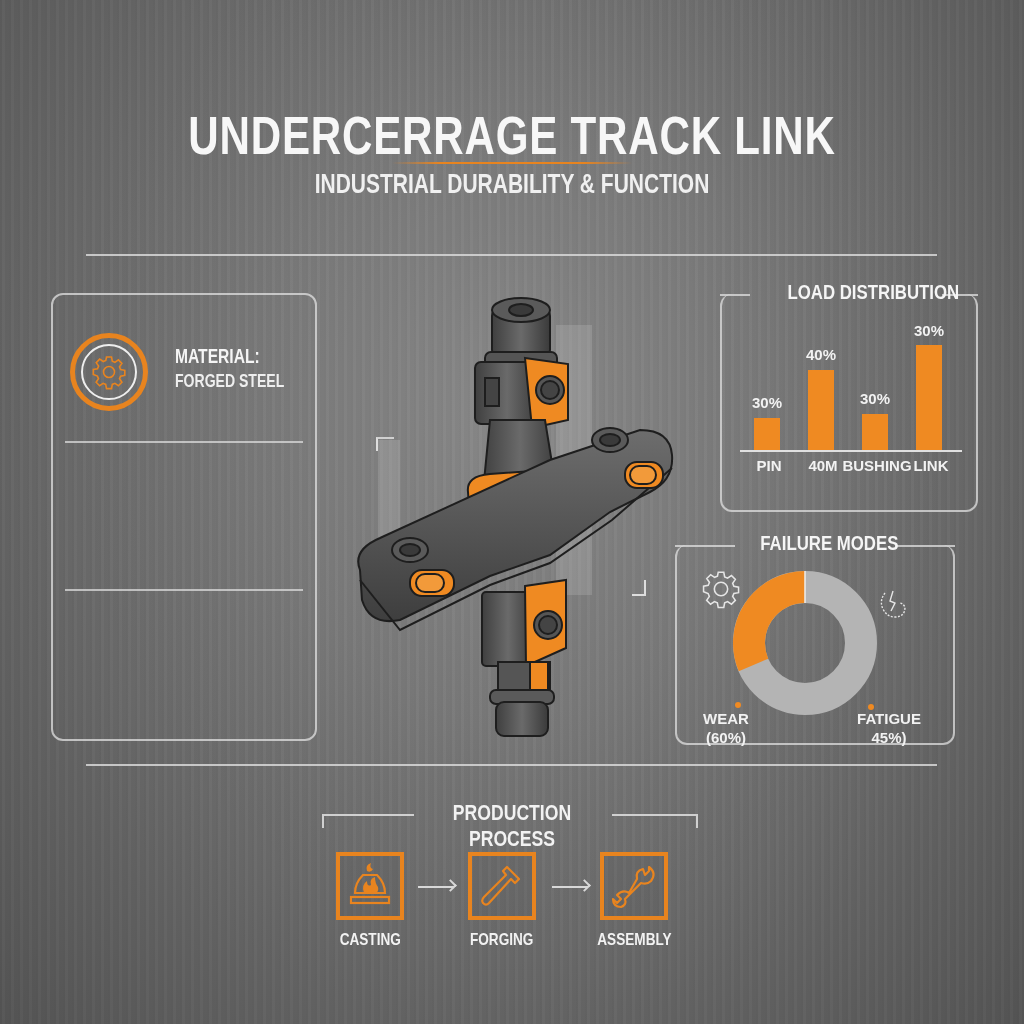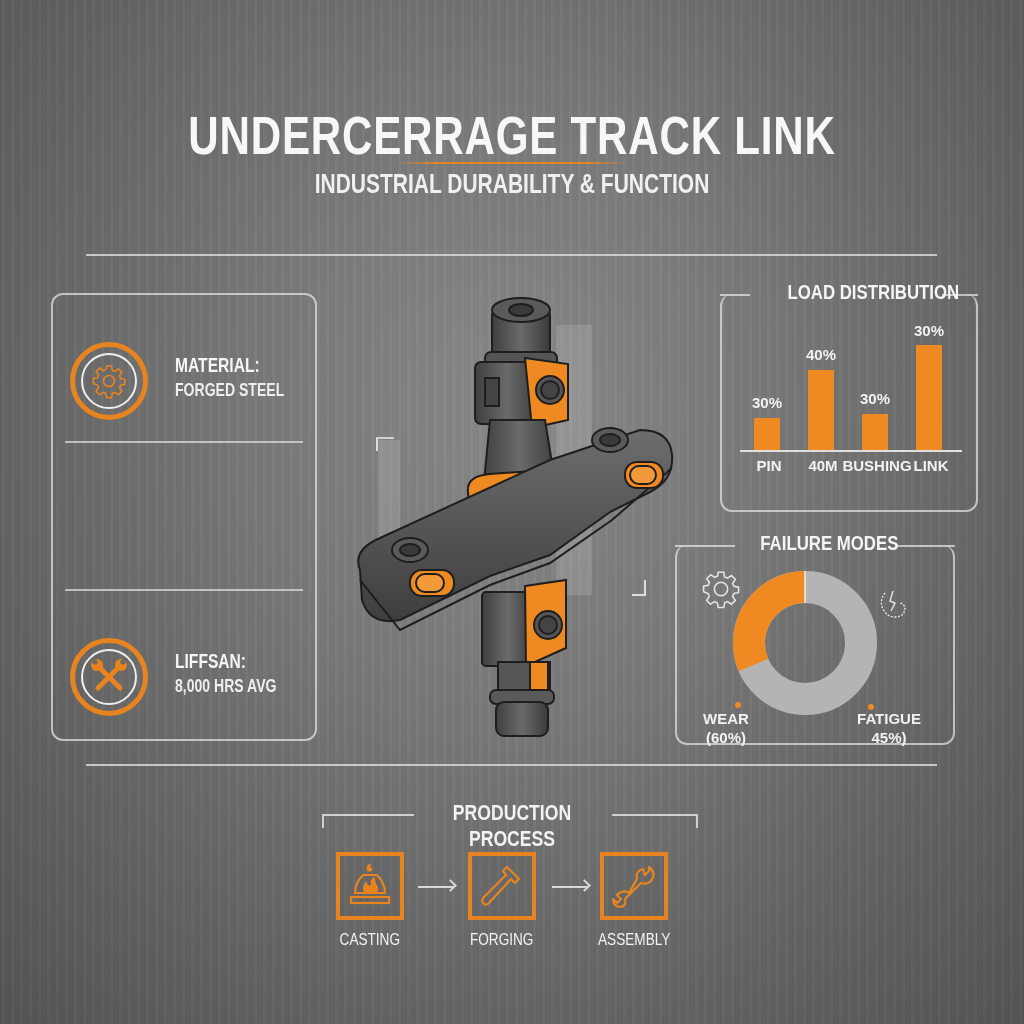--- a/index.html
+++ b/index.html
@@ -14,21 +14,21 @@
   .abs{position:absolute;}
   #title{left:0;width:1024px;top:104px;text-align:center;font-size:54px;font-weight:700;color:#f7f7f7;
     transform:scaleX(0.78);transform-origin:center;letter-spacing:1px;}
   #title-rule{left:392px;top:162px;width:240px;height:2px;
     background:linear-gradient(90deg,rgba(232,132,34,0),#e8841f 20%,#e8841f 80%,rgba(232,132,34,0));}
   #subtitle{left:0;width:1024px;top:168px;text-align:center;font-size:28px;font-weight:700;color:#f0f0f0;
     transform:scaleX(0.75);transform-origin:center;}
   .hr{position:absolute;left:86px;width:851px;height:2px;background:#d8d8d8;opacity:.85;}
   .panel{position:absolute;border:2px solid rgba(225,225,225,0.75);border-radius:12px;}
   #left-panel{left:51px;top:293px;width:262px;height:444px;}
-  .feat{position:absolute;left:0;width:241px;height:148px;margin-top:9px;}
+  .feat{position:absolute;left:0;width:241px;height:148px;}
   .feat-div{position:absolute;left:12px;width:238px;height:2px;background:rgba(220,220,220,0.75);}
   .ring{position:absolute;left:17px;top:38px;width:78px;height:78px;border-radius:50%;
     border:5px solid #e8841f;box-sizing:border-box;}
   .ring-inner{position:absolute;left:6px;top:6px;right:6px;bottom:6px;border:2px solid #eee;border-radius:50%;
     display:flex;align-items:center;justify-content:center;}
   .feat-label{position:absolute;left:122px;top:50px;font-size:20px;font-weight:700;color:#f5f5f5;
     transform:scaleX(0.78);transform-origin:left center;white-space:nowrap;}
   .feat-value{position:absolute;left:122px;top:76px;font-size:18px;font-weight:700;color:#eee;
     transform:scaleX(0.78);transform-origin:left center;white-space:nowrap;}
   .legend-title{position:absolute;font-size:21px;font-weight:700;color:#f5f5f5;padding:0 10px;
@@ -36,21 +36,21 @@
   .scaled{display:inline-block;transform:scaleX(0.8);transform-origin:center;}
   #load-panel{left:713px;top:294px;width:254px;height:216px;border-top:none;margin-left:7px;}
   #fail-panel{left:675px;top:545px;width:254px;height:198px;border-top:none;padding-left:22px;}
   .bar{position:absolute;bottom:0;width:26px;background:#ef8a22;}
   .bar-lbl{position:absolute;font-size:15px;font-weight:700;color:#f2f2f2;text-align:center;width:60px;
     white-space:nowrap;}
   .bar-cat{position:absolute;font-size:15px;font-weight:700;color:#f2f2f2;text-align:center;width:70px;
     white-space:nowrap;}
   .step-box{position:absolute;width:68px;height:68px;border:4px solid #e8841f;box-sizing:border-box;
     display:flex;align-items:center;justify-content:center;background:rgba(80,80,80,0.15);}
-  .step-lbl{position:absolute;width:120px;text-align:center;font-size:17px;font-weight:400;color:#f2f2f2;}
+  .step-lbl{position:absolute;width:120px;text-align:center;font-size:17px;font-weight:700;color:#f2f2f2;}
   .arrow{position:absolute;height:2px;background:#d8d8d8;width:36px;}
   .arrow::after{content:"";position:absolute;right:-1px;top:-5px;width:9px;height:9px;
     border-top:2px solid #d8d8d8;border-right:2px solid #d8d8d8;transform:rotate(45deg);box-sizing:border-box;}
   .bracket{position:absolute;border-top:2px solid #d0d0d0;height:12px;}
   .bg-bar{position:absolute;background:rgba(220,220,220,0.18);}
 </style>
 </head>
 <body>
 
 <div class="noise"></div>
@@ -74,38 +74,20 @@
         </svg>
       </div>
     </div>
     <div class="feat-label">MATERIAL:</div>
     <div class="feat-value">FORGED STEEL</div>
   </div>
   <div class="feat-div" style="top:146px"></div>
 
   <div class="feat-div" style="top:294px"></div>
 
-  <div class="feat" style="top:296px">
-    <div class="ring">
-      <div class="ring-inner">
-        <svg width="40" height="40" viewBox="0 0 40 40">
-          <g stroke="#e8841f" stroke-width="5" stroke-linecap="round" fill="none">
-            <line x1="10" y1="10" x2="31" y2="31"></line>
-            <line x1="30" y1="10" x2="9" y2="31"></line>
-          </g>
-          <circle cx="8" cy="8" r="6" fill="#e8841f"></circle>
-          <circle cx="32" cy="8" r="6" fill="#e8841f"></circle>
-          <circle cx="6" cy="5" r="2.6" fill="#6a6a6a"></circle>
-          <circle cx="34" cy="5" r="2.6" fill="#6a6a6a"></circle>
-        </svg>
-      </div>
-    </div>
-    <div class="feat-label">LIFFSAN:</div>
-    <div class="feat-value">8,000 HRS AVG</div>
-  </div>
 </div>
 
 <div class="bg-bar" style="left:378px;top:440px;width:22px;height:150px"></div>
 <div class="bracket" style="left:376px;top:437px;width:16px;border-left:2px solid #ddd"></div>
 <div class="bg-bar" style="left:556px;top:325px;width:36px;height:270px"></div>
 <div class="abs" style="left:632px;top:580px;width:12px;height:14px;border-right:2px solid #ddd;border-bottom:2px solid #ddd"></div>
 
 <svg class="abs" style="left:340px;top:280px" width="340" height="470" viewBox="0 0 340 470">
   <defs>
     <linearGradient id="metal" x1="0" x2="1">

